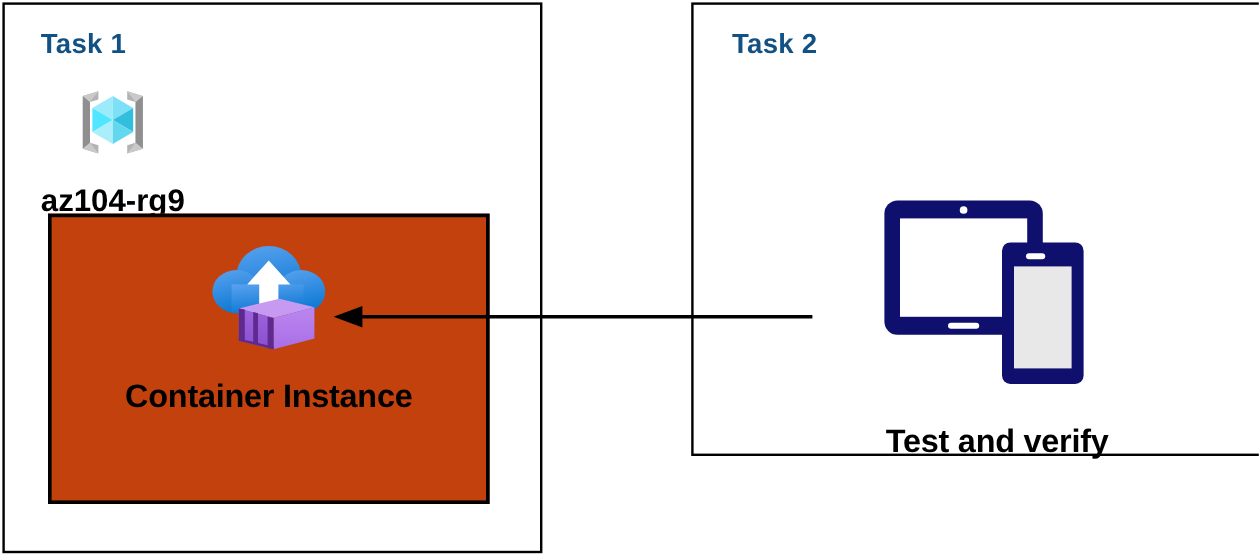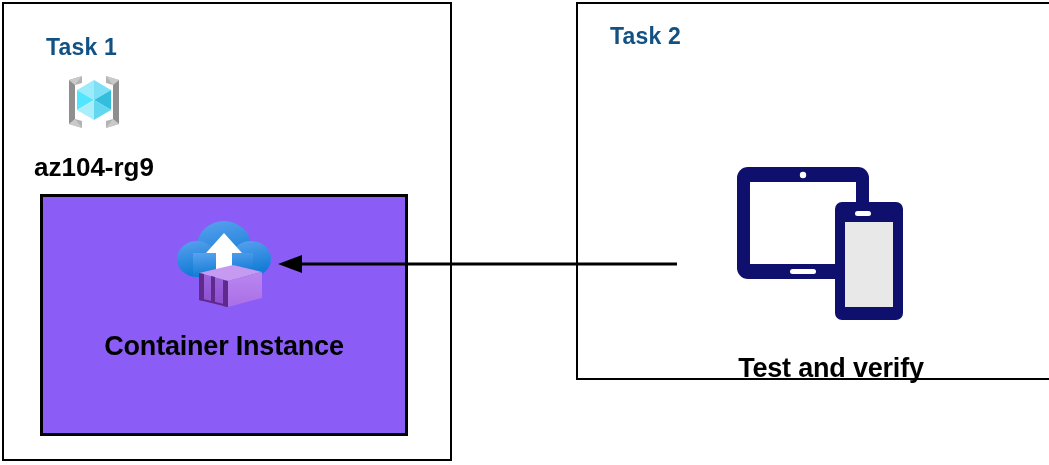--- a/index.html
+++ b/index.html
@@ -17,42 +17,42 @@
   }
   #panel-task-1{left:2px;top:2px;width:450px;height:459px;}
   #panel-task-2{left:576px;top:2px;width:492px;height:378px;}
 
   .task-label{
     position:absolute;
     font-weight:bold;font-size:23px;
     color:#125184;letter-spacing:.2px;
     white-space:nowrap;
   }
-  #task-1-label{left:30px;top:30px;margin-left:12px;}
+  #task-1-label{left:30px;top:19px;}
   #task-2-label{left:32px;top:19px;}
 
   
   #resource-group-row{
     position:absolute;left:30px;top:62px;
     display:flex;align-items:center;gap:14px;flex-direction:column;
   }
   #resource-group-name{
     font-weight:bold;font-size:26px;color:#000000;
     white-space:nowrap;
   }
 
   
   #container-instance-box{
     position:absolute;left:36px;top:174px;
     width:368px;height:242px;
-    background:#8b5cf6;
+    background:#c2410c;
     border:3px solid #000000;
     box-sizing:border-box;
     display:flex;flex-direction:column;
-    align-items:center;justify-content:flex-start;margin-top:16px;
+    align-items:center;justify-content:flex-start;
   }
   #container-instance-icon{margin-top:18px;}
   #container-instance-label{
     margin-top:22px;
     font-weight:bold;font-size:27px;color:#000000;
     white-space:nowrap;letter-spacing:-.2px;
   }
 
   
   #test-verify-group{

